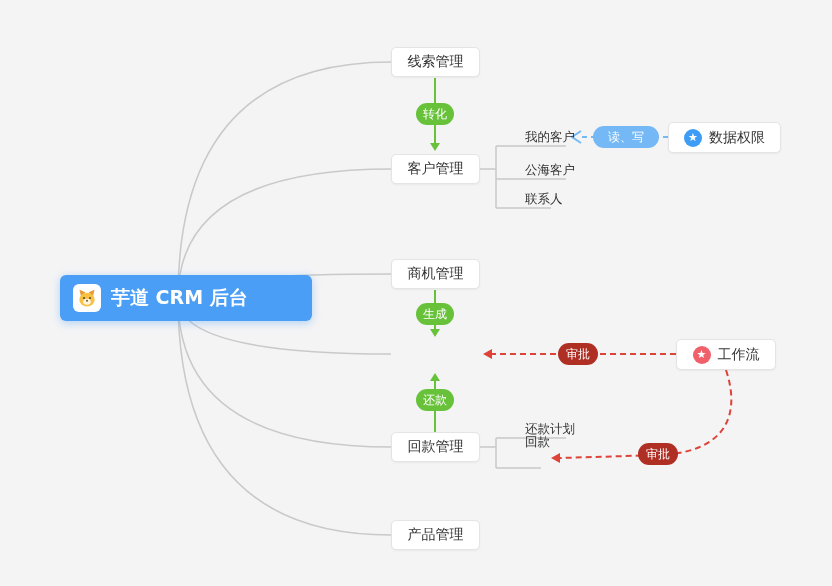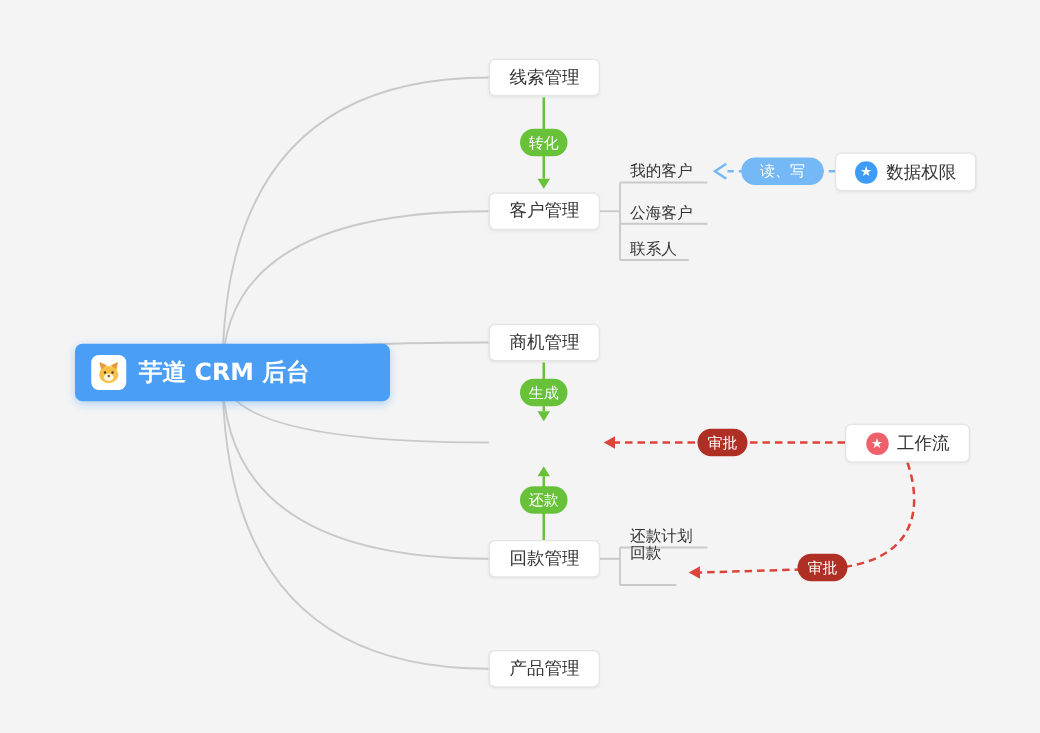--- a/index.html
+++ b/index.html
@@ -54,21 +54,21 @@
   .star-circle.pink{background:var(--star-pink)}
   .badge{
     position:absolute;height:22px;border-radius:11px;color:#fff;font-size:12px;
     display:flex;align-items:center;justify-content:center;line-height:1;
   }
   .badge.green{background:var(--green);width:38px}
   .badge.blue{background:var(--blue);width:66px}
   .badge.red{background:var(--red-badge);width:40px}
   .sub-label{
     position:absolute;font-size:12.5px;color:#333;height:16px;line-height:16px;
-    cursor:pointer;white-space:nowrap;
+    cursor:pointer;white-space:nowrap;margin-left:21px;
   }
 </style>
 </head>
 <body>
 
 <div class="canvas">
 
   <svg class="edges" viewBox="0 0 832 586">
 
     <path class="e-gray" d="M 178 298 Q 178 62 391 62"></path>

